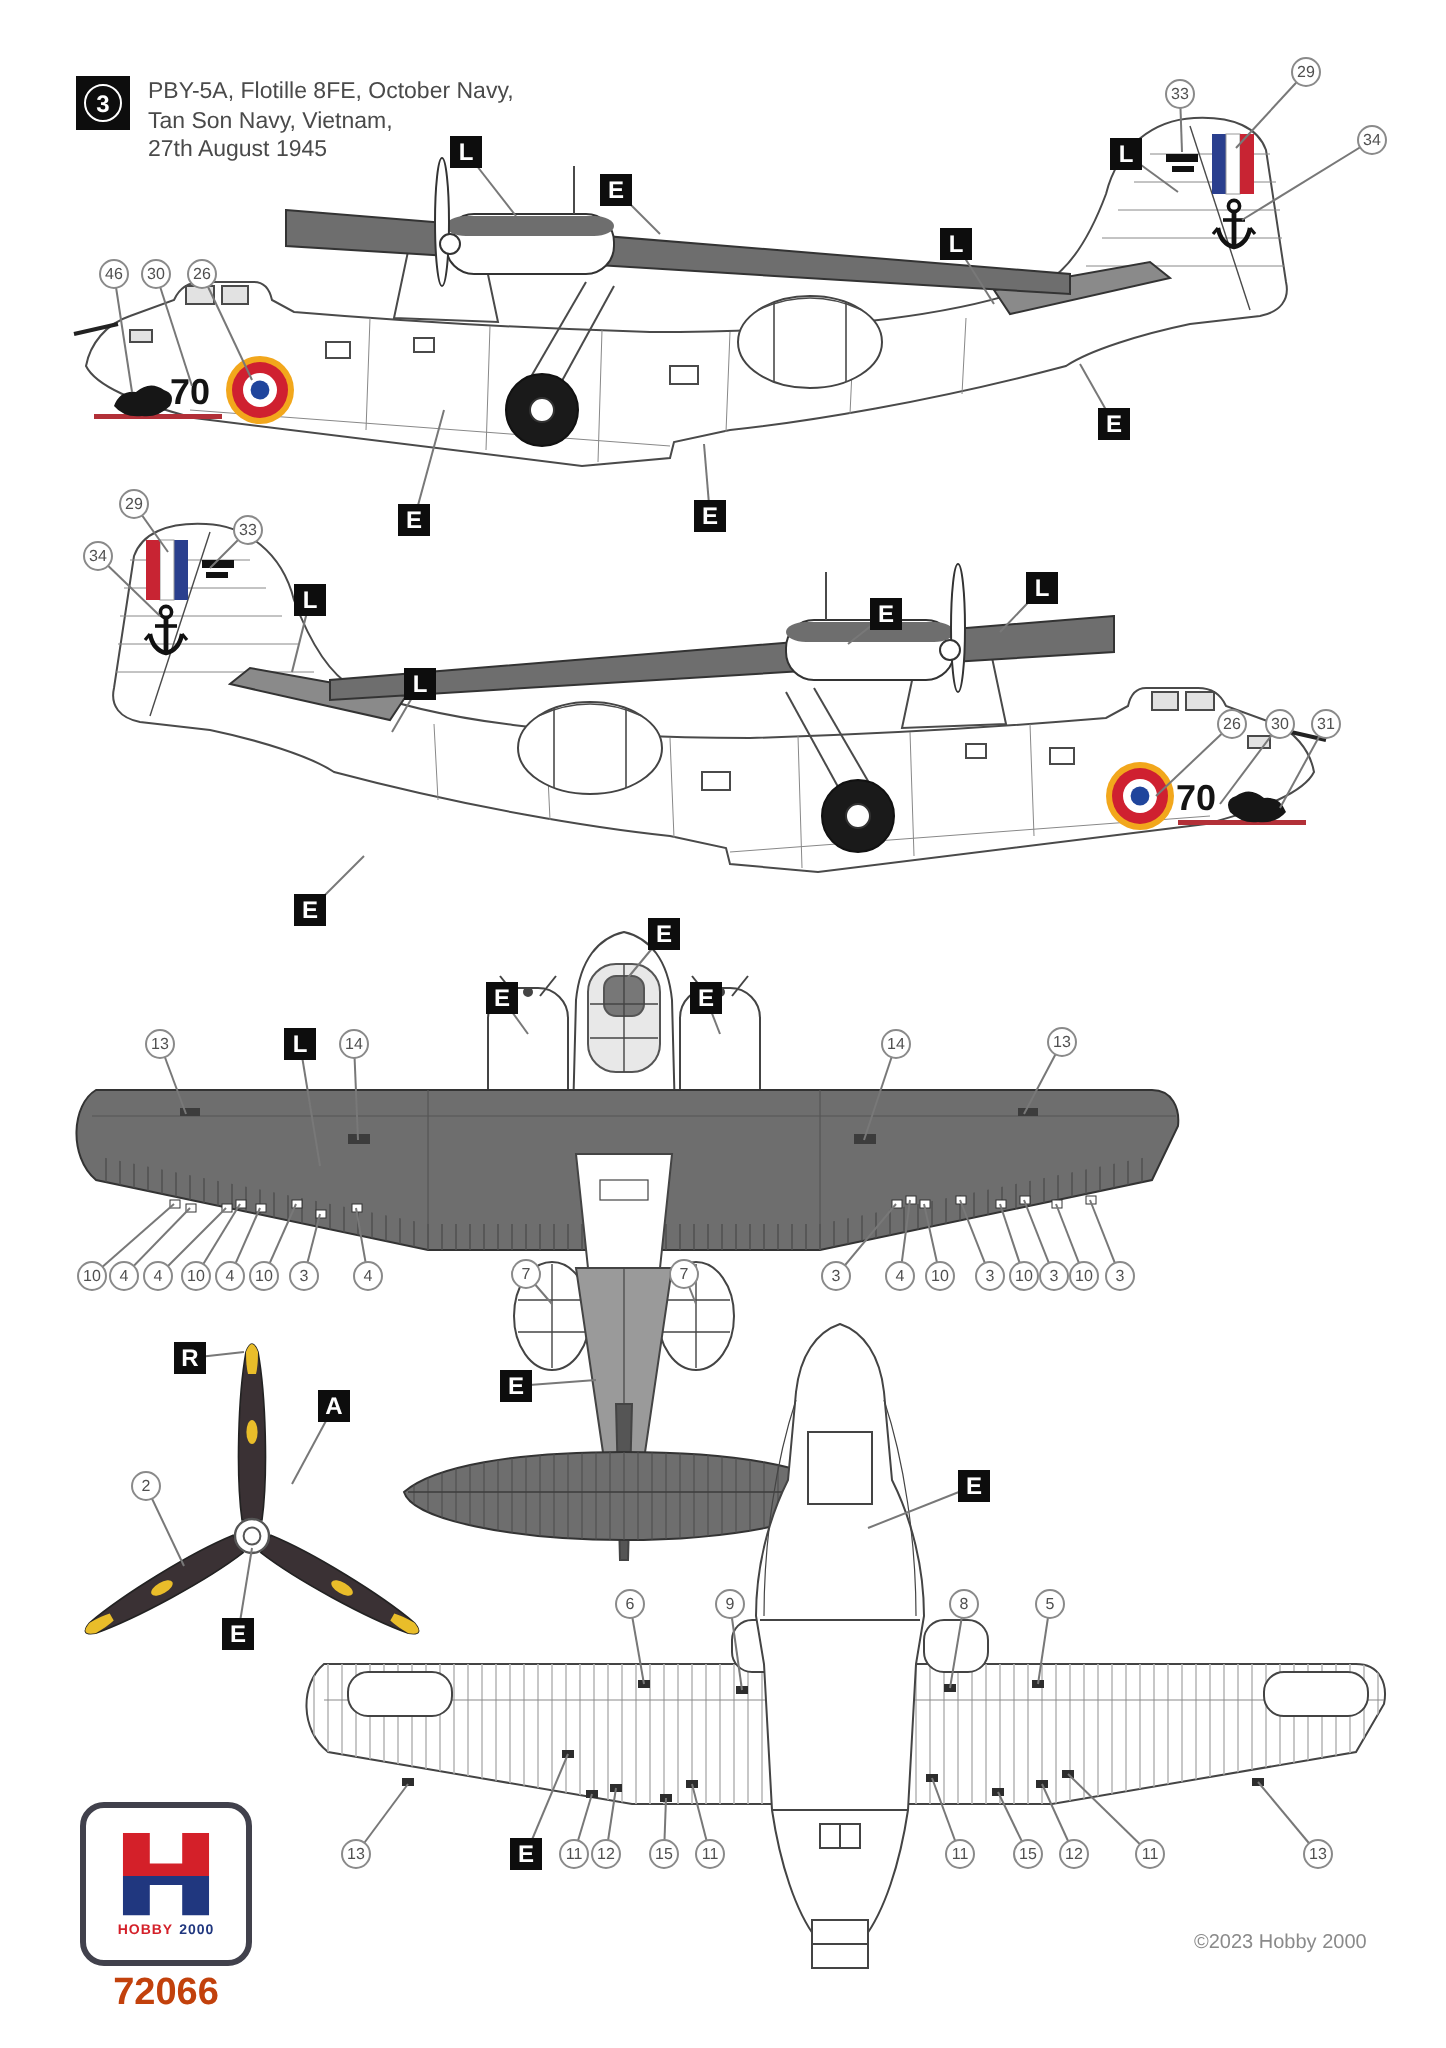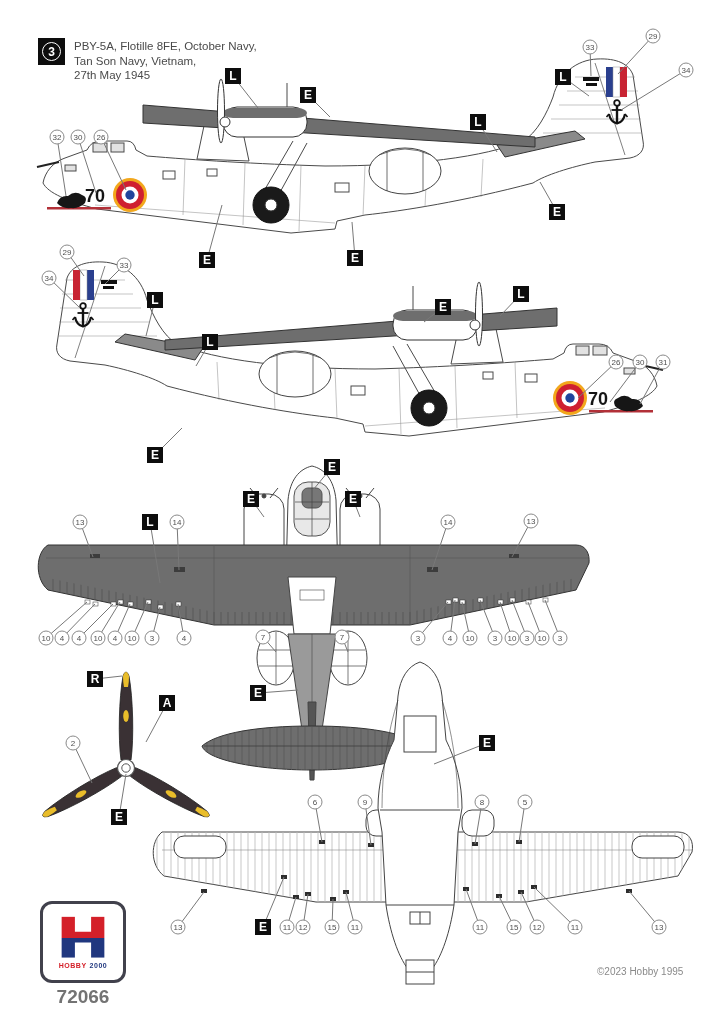--- a/index.html
+++ b/index.html
@@ -134,21 +134,21 @@
       </g>
     </defs>
   </svg>
 
   <div class="scheme-badge">
     <span class="scheme-circle">3</span>
   </div>
   <div class="title-block">
     <div>PBY-5A, Flotille 8FE, October Navy,</div>
     <div>Tan Son Navy, Vietnam,</div>
-    <div>27th May 1945</div>
+    <div>27th August 1945</div>
   </div>
 
   <div class="view" style="left:35px;top:55px;width:660px;height:210px">
     <svg width="660" height="210" viewBox="0 0 660 210">
       <use href="#airframe-side"></use>
       <text x="60" y="147" text-anchor="middle" font-size="18" font-weight="bold" fill="#141414">70</text>
     </svg>
   </div>
 
   <div class="view" style="left:5px;top:258px;width:660px;height:210px">
@@ -358,21 +358,21 @@
       <line x1="303" y1="927" x2="308" y2="894"></line>
       <line x1="332" y1="927" x2="333" y2="899"></line>
       <line x1="355" y1="927" x2="346" y2="892"></line>
       <line x1="480" y1="927" x2="466" y2="889"></line>
       <line x1="514" y1="927" x2="499" y2="896"></line>
       <line x1="537" y1="927" x2="521" y2="892"></line>
       <line x1="575" y1="927" x2="534" y2="887"></line>
       <line x1="659" y1="927" x2="629" y2="891"></line>
     </svg>
   <div id="callout-layer">
-      <div class="callout num" style="left: 57px; top: 137px;">32</div>
+      <div class="callout num" style="left: 57px; top: 137px;">46</div>
       <div class="callout num" style="left: 78px; top: 137px;">30</div>
       <div class="callout num" style="left: 101px; top: 137px;">26</div>
       <div class="callout box" style="left: 233px; top: 76px;">L</div>
       <div class="callout box" style="left: 308px; top: 95px;">E</div>
       <div class="callout box" style="left: 478px; top: 122px;">L</div>
       <div class="callout box" style="left: 563px; top: 77px;">L</div>
       <div class="callout num" style="left: 590px; top: 47px;">33</div>
       <div class="callout num" style="left: 653px; top: 36px;">29</div>
       <div class="callout num" style="left: 686px; top: 70px;">34</div>
       <div class="callout box" style="left: 557px; top: 212px;">E</div>
@@ -446,16 +446,16 @@
       <g clip-path="url(#hclip)">
         <rect x="0" y="0" width="60" height="24" fill="#d42029"></rect>
         <rect x="0" y="24" width="60" height="24" fill="#20377f"></rect>
       </g>
     </svg>
     <div class="logo-text">
       <span style="color: rgb(212, 32, 41);">HOBBY</span>
       <span style="color: rgb(32, 55, 127);">2000</span>
     </div>
   </div>
-  <div class="product-code" style="color: #737373;">72066</div>
-  <div class="copyright">©2023 Hobby 1995</div>
+  <div class="product-code" style="color: #c2410c;">72066</div>
+  <div class="copyright">©2023 Hobby 2000</div>
 
 </div>
 
 </body></html>

